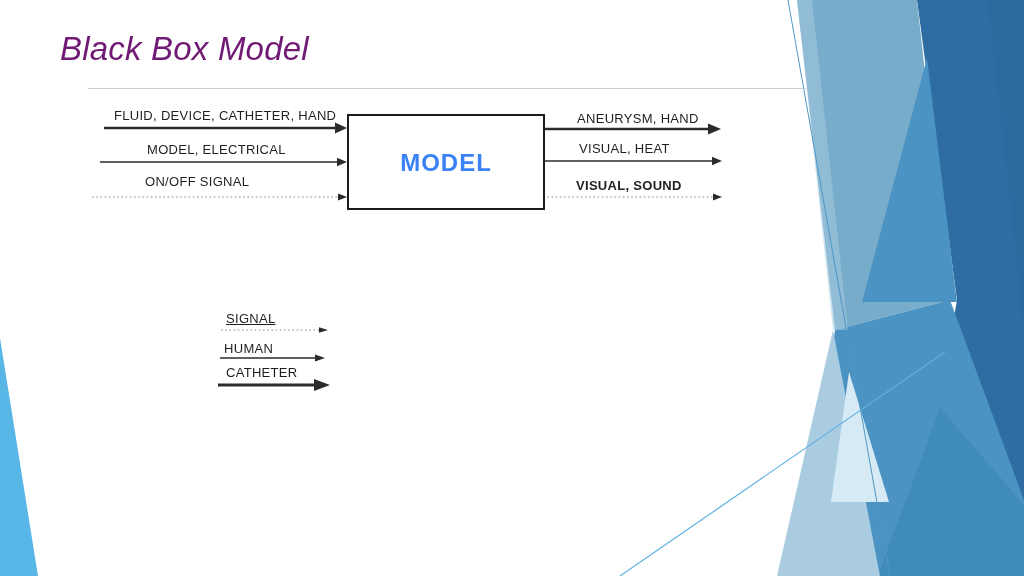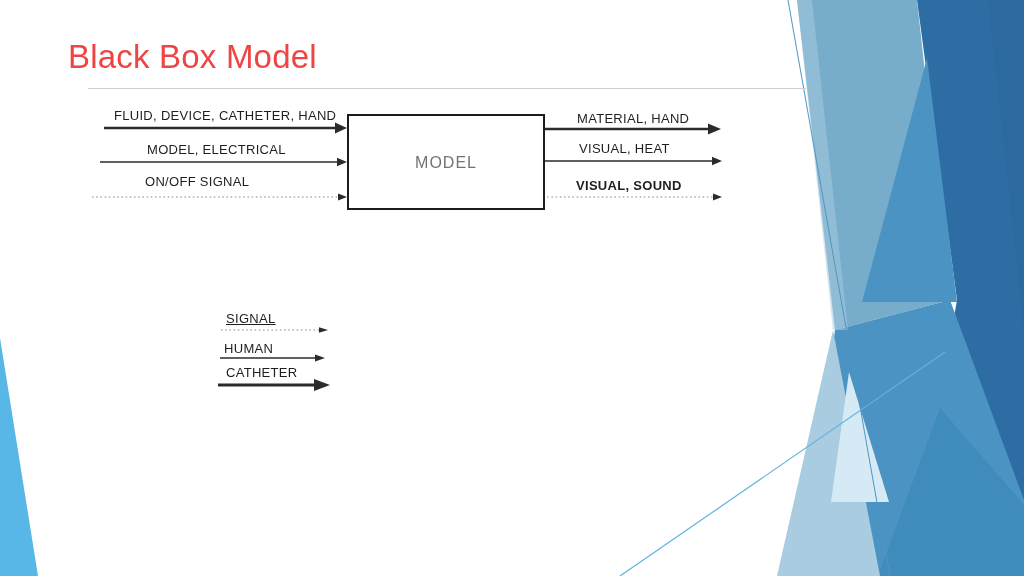--- a/index.html
+++ b/index.html
@@ -2,35 +2,35 @@
 <html><head>
 <meta charset="utf-8">
 <style>
   html,body{margin:0;padding:0;background:#888;}
   .slide{
     position:relative;width:1024px;height:576px;background:#ffffff;
     overflow:hidden;font-family:"Liberation Sans","DejaVu Sans",sans-serif;
   }
   svg.deco, svg.arrows{position:absolute;left:0;top:0;width:1024px;height:576px;pointer-events:none;}
   .title{
-    position:absolute;left:56px;top:26px;margin:12px;
-    font-size:33px;font-weight:400;color:#ef4444;letter-spacing:0.2px;
+    position:absolute;left:56px;top:26px;margin:4px;
+    font-size:33px;font-weight:400;color:#701a75;letter-spacing:0.2px;font-style:italic;
   }
   .separator{position:absolute;left:88px;top:88px;width:718px;height:1px;background:#CBCFD3;}
   .lbl{
     position:absolute;font-size:13px;color:#1F1F1F;letter-spacing:0.3px;
     white-space:nowrap;line-height:13px;
   }
   .model-box{
     position:absolute;left:347px;top:114px;width:194px;height:92px;
     border:2px solid #1C1C1C;background:#fff;
     display:flex;flex-direction:column;align-items:center;justify-content:center;
   }
   .model-box .bline{
-    font-size:16px;font-weight:400;color:#737373;letter-spacing:1px;line-height:31px;
+    font-size:24px;font-weight:700;color:#3b82f6;letter-spacing:1px;line-height:31px;
   }
 </style>
 </head>
 <body>
 
 <div class="slide">
 
   <svg class="deco" viewBox="0 0 1024 576" preserveAspectRatio="none">
     <polygon points="0,338 38,576 0,576" fill="#58B7E6"></polygon>
     <polygon points="917,0 1024,0 1024,505 938,408 957,300" fill="#2E6DA3"></polygon>
@@ -70,21 +70,21 @@
     <line x1="220" y1="358" x2="315" y2="358" stroke-width="1.4" stroke="#2B2B2B"></line>
     <polygon points="315,354.5 315,361.5 325,358" fill="#2B2B2B"></polygon>
     <line x1="218" y1="385" x2="314" y2="385" stroke-width="2.8" stroke="#2B2B2B"></line>
     <polygon points="314,379 314,391 330,385" fill="#2B2B2B"></polygon>
   </svg>
 
   <div class="lbl" style="left:114px;top:109px;">FLUID, DEVICE, CATHETER, HAND</div>
   <div class="lbl" style="left:147px;top:143px;">MODEL, ELECTRICAL</div>
   <div class="lbl" style="left:145px;top:175px;">ON/OFF SIGNAL</div>
 
-  <div class="lbl" style="left:577px;top:112px;">MATERIAL, HAND</div>
+  <div class="lbl" style="left:577px;top:112px;">ANEURYSM, HAND</div>
   <div class="lbl" style="left:579px;top:142px;">VISUAL, HEAT</div>
   <div class="lbl" style="left:576px;top:179px;font-weight:bold;">VISUAL, SOUND</div>
 
   <div class="model-box">
     <div class="bline">MODEL</div>
   </div>
 
   <div class="lbl" style="left:226px;top:312px;text-decoration:underline;">SIGNAL</div>
   <div class="lbl" style="left:224px;top:342px;">HUMAN</div>
   <div class="lbl" style="left:226px;top:366px;">CATHETER</div>

